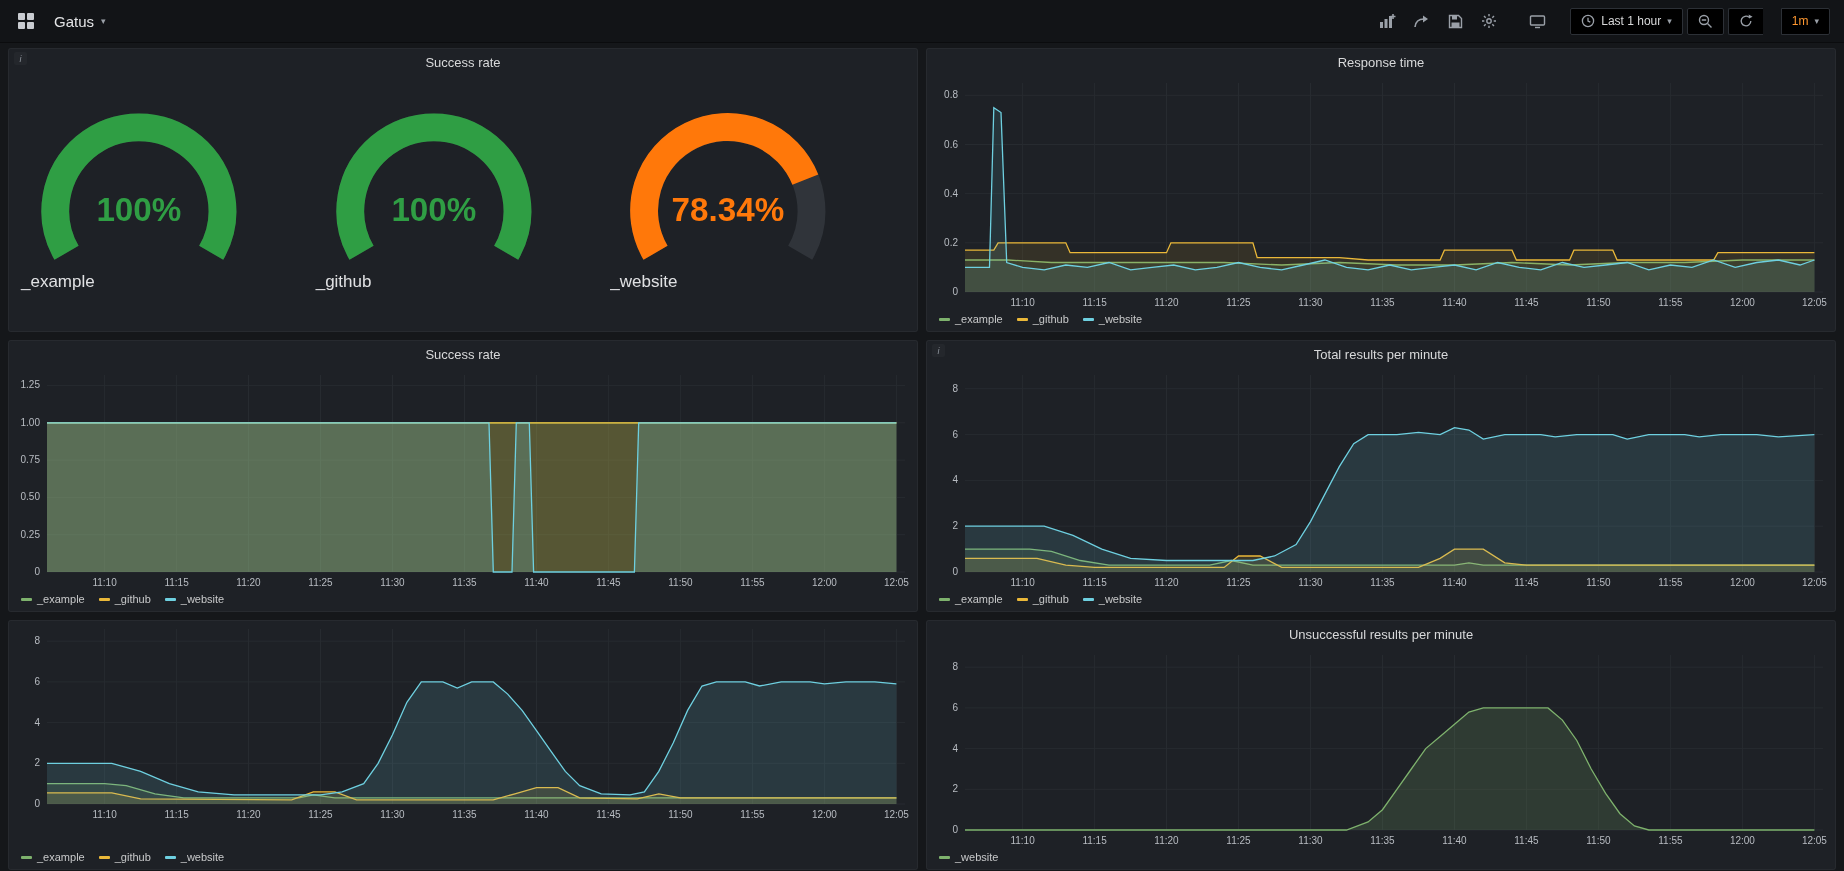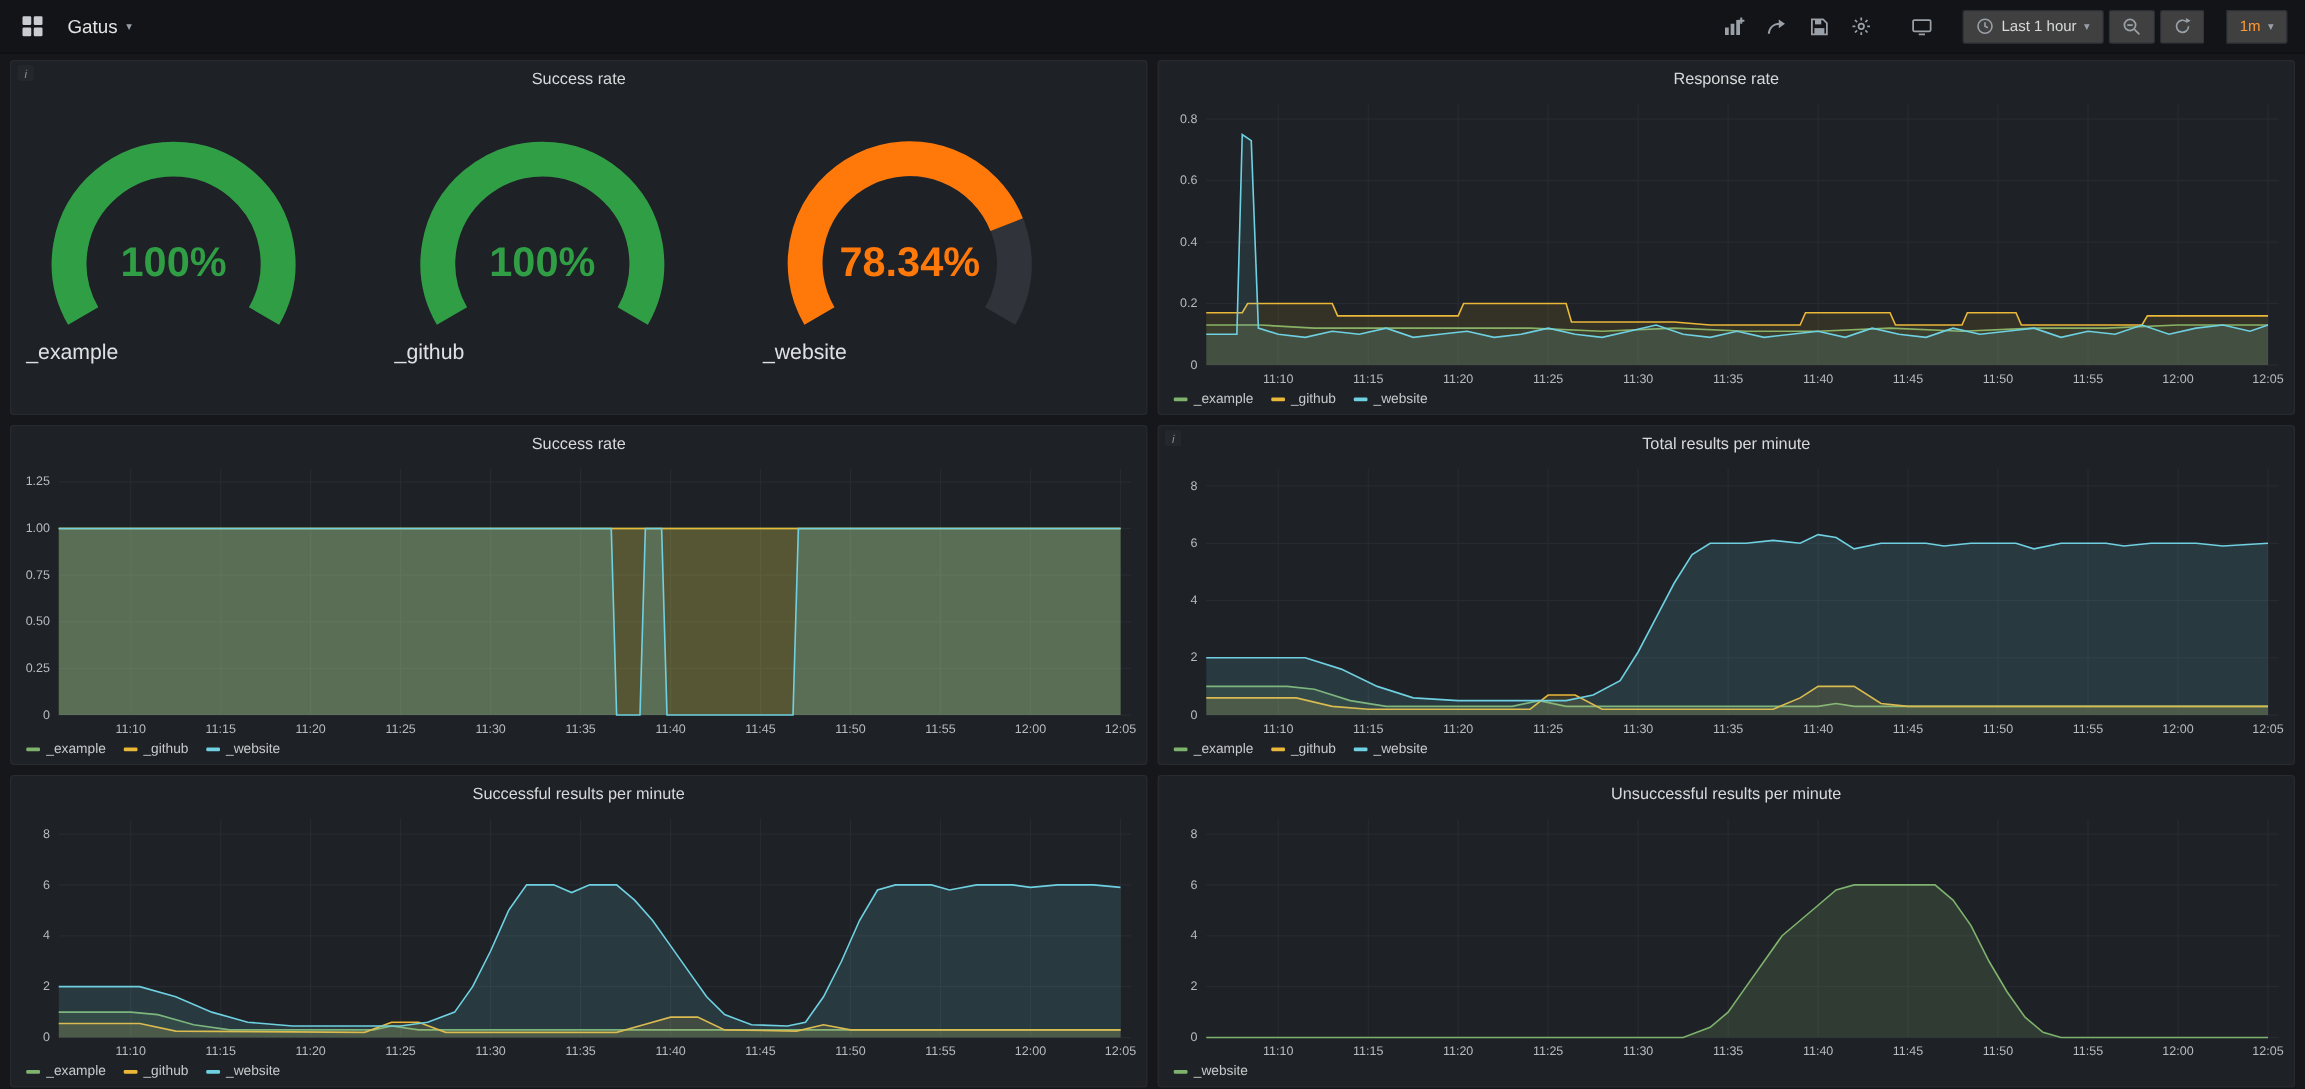--- a/index.html
+++ b/index.html
@@ -19,21 +19,21 @@
   .logo-grid i { background:#c9ccd1; border-radius:1px; display:block; }
   .dash-title { display:flex; align-items:center; gap:7px; background:none; border:none;
     color:#e3e4e6; font-size:15px; font-weight:500; cursor:pointer; font-family:inherit; }
   .caret { font-size:9px; color:#9aa0a8; line-height:1; }
   .nav-right { margin-left:auto; display:flex; align-items:center; gap:4px; }
   .icon-btn { width:30px; height:26px; display:flex; align-items:center; justify-content:center;
     background:transparent; border:none; cursor:pointer; color:#9aa0a8; }
   .icon-btn svg, .pill-btn svg { display:block; }
   .grp-gap { width:10px; }
   .pill-btn { display:flex; align-items:center; gap:6px; height:27px; padding:0 10px;
-    background:#404040; border:1px solid #2c3036; border-radius:2px;
+    background:#000000; border:1px solid #2c3036; border-radius:2px;
     color:#d8d9da; font-size:12px; cursor:pointer; font-family:inherit; }
   .pill-group { display:flex;gap:18px; }
   .pill-group .pill-btn:first-child { border-right:none; border-radius:2px 0 0 2px; }
   .pill-group .pill-btn:last-child { border-radius:0 2px 2px 0; }
 
   
   .dash { padding:6px 8px 0; display:grid; grid-template-columns:1fr 1fr;
     grid-template-rows:284px 272px 250px; gap:8px; }
   .panel { background:#1e2126; border:1px solid rgba(255,255,255,0.045); border-radius:3px;
     display:flex; flex-direction:column; position:relative; overflow:hidden; }
@@ -169,21 +169,21 @@
             <path d="M 42.5 137.0 A 78 78 0 1 1 182.3 68.8" fill="none" stroke="#ff780a" stroke-width="26"></path>
             <text x="110" y="107" class="gauge-value" fill="#ff780a">78.34%</text>
           </svg>
           <div class="gauge-label">_website</div>
         </div>
       </div>
   </section>
 
   <section class="panel">
     <div class="panel-header">
-      <span>Response rate</span>
+      <span>Response time</span>
     </div>
     <div class="chart"><svg width="908" height="237">
           <line class="grid-line" x1="38" x2="896" y1="217.0" y2="217.0"></line>
           <text x="31" y="220" text-anchor="end">0</text>
           <line class="grid-line" x1="38" x2="896" y1="167.8" y2="167.8"></line>
           <text x="31" y="170.8" text-anchor="end">0.2</text>
           <line class="grid-line" x1="38" x2="896" y1="118.6" y2="118.6"></line>
           <text x="31" y="121.6" text-anchor="end">0.4</text>
           <line class="grid-line" x1="38" x2="896" y1="69.5" y2="69.5"></line>
           <text x="31" y="72.5" text-anchor="end">0.6</text>
@@ -357,23 +357,20 @@
           <span>_github</span>
         </span>
         <span class="legend-item">
           <i class="swatch" style="background:#6ED0E0"></i>
           <span>_website</span>
         </span>
       </div>
   </section>
 
   <section class="panel">
-    <div class="panel-header">
-      <span>Successful results per minute</span>
-    </div>
     <div class="chart"><svg width="908" height="203">
           <line class="grid-line" x1="38" x2="896" y1="183.0" y2="183.0"></line>
           <text x="31" y="186" text-anchor="end">0</text>
           <line class="grid-line" x1="38" x2="896" y1="142.3" y2="142.3"></line>
           <text x="31" y="145.3" text-anchor="end">2</text>
           <line class="grid-line" x1="38" x2="896" y1="101.6" y2="101.6"></line>
           <text x="31" y="104.6" text-anchor="end">4</text>
           <line class="grid-line" x1="38" x2="896" y1="60.9" y2="60.9"></line>
           <text x="31" y="63.9" text-anchor="end">6</text>
           <line class="grid-line" x1="38" x2="896" y1="20.2" y2="20.2"></line>

